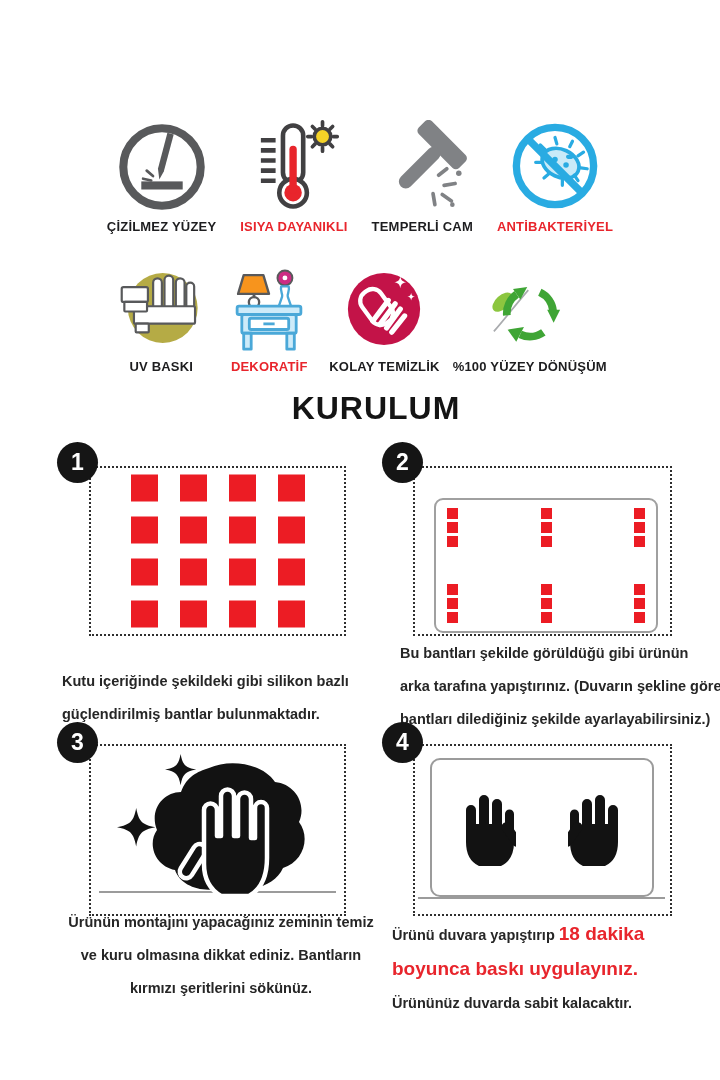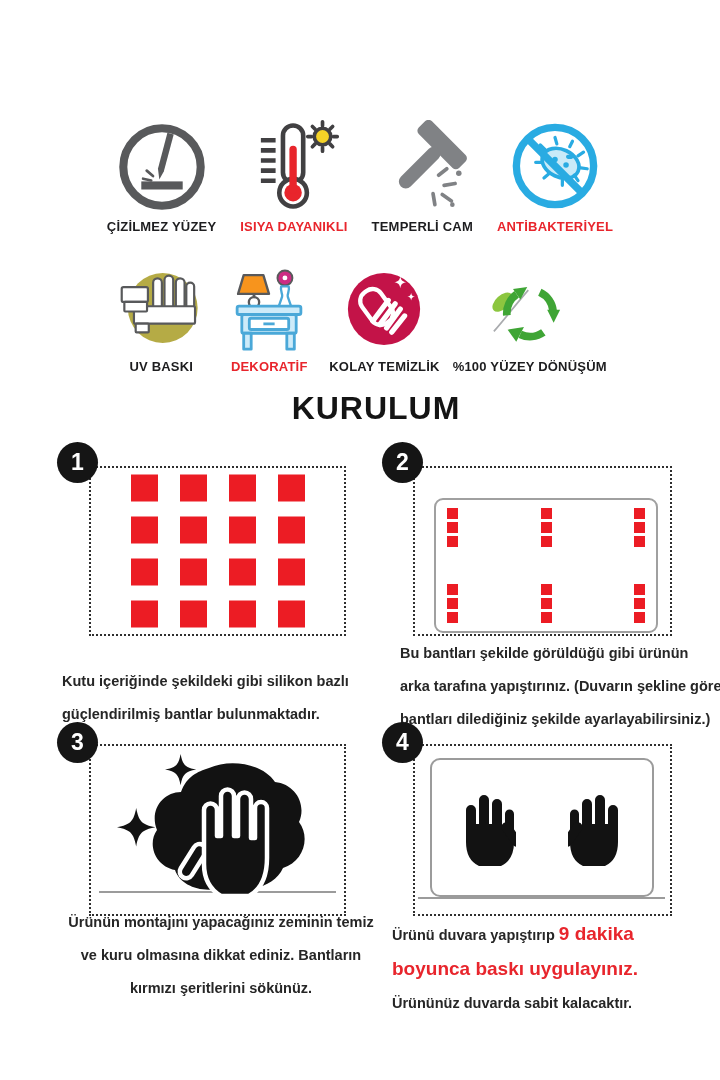--- a/index.html
+++ b/index.html
@@ -290,15 +290,15 @@
         <path d="M8 42 L8 22 a5 5 0 0 1 10 0 V36 h3 V12 a5 5 0 0 1 10 0 V36 h3 V16 a5 5 0 0 1 10 0 V40 h3 V26 a4.5 4.5 0 0 1 9 0 V54 q0 18 -13 24 H21 q-13 -6 -13 -24 Z" fill="#121212"></path>
         <rect x="44" y="34" width="10" height="28" rx="5" transform="rotate(-35 49 40)" fill="#121212"></rect>
       </svg>
       <svg class="mirror" width="58" height="80" viewBox="0 0 58 80">
         <path d="M8 42 L8 22 a5 5 0 0 1 10 0 V36 h3 V12 a5 5 0 0 1 10 0 V36 h3 V16 a5 5 0 0 1 10 0 V40 h3 V26 a4.5 4.5 0 0 1 9 0 V54 q0 18 -13 24 H21 q-13 -6 -13 -24 Z" fill="#121212"></path>
         <rect x="44" y="34" width="10" height="28" rx="5" transform="rotate(-35 49 40)" fill="#121212"></rect>
       </svg>
     </div>
     <div class="floor-line"></div>
   </div>
-  <p class="caption" style="left:392px; top:917px; width:324px;"><span>Ürünü duvara yapıştırıp </span><span class="cap-red">9 dakika boyunca baskı uygulayınız.</span><br><span>Ürününüz duvarda sabit kalacaktır.</span></p>
+  <p class="caption" style="left:392px; top:917px; width:324px;"><span>Ürünü duvara yapıştırıp </span><span class="cap-red">18 dakika boyunca baskı uygulayınız.</span><br><span>Ürününüz duvarda sabit kalacaktır.</span></p>
 
 </div>
 
 </body></html>

